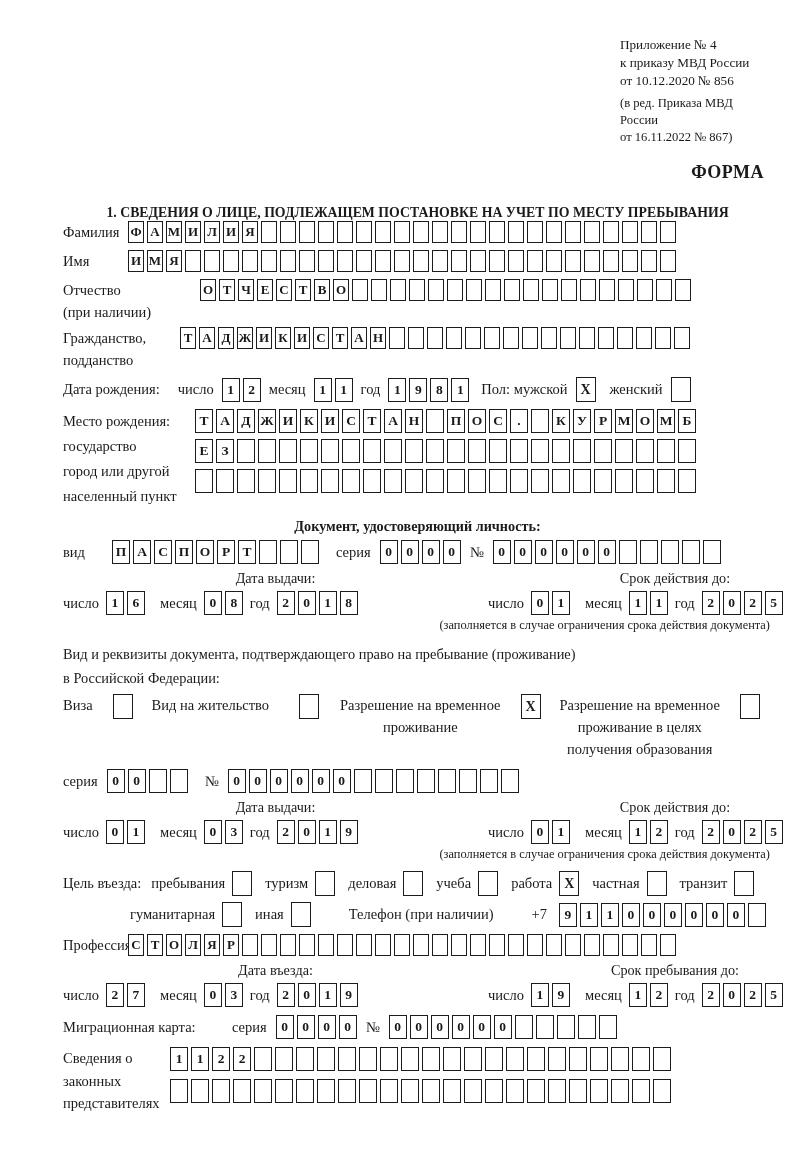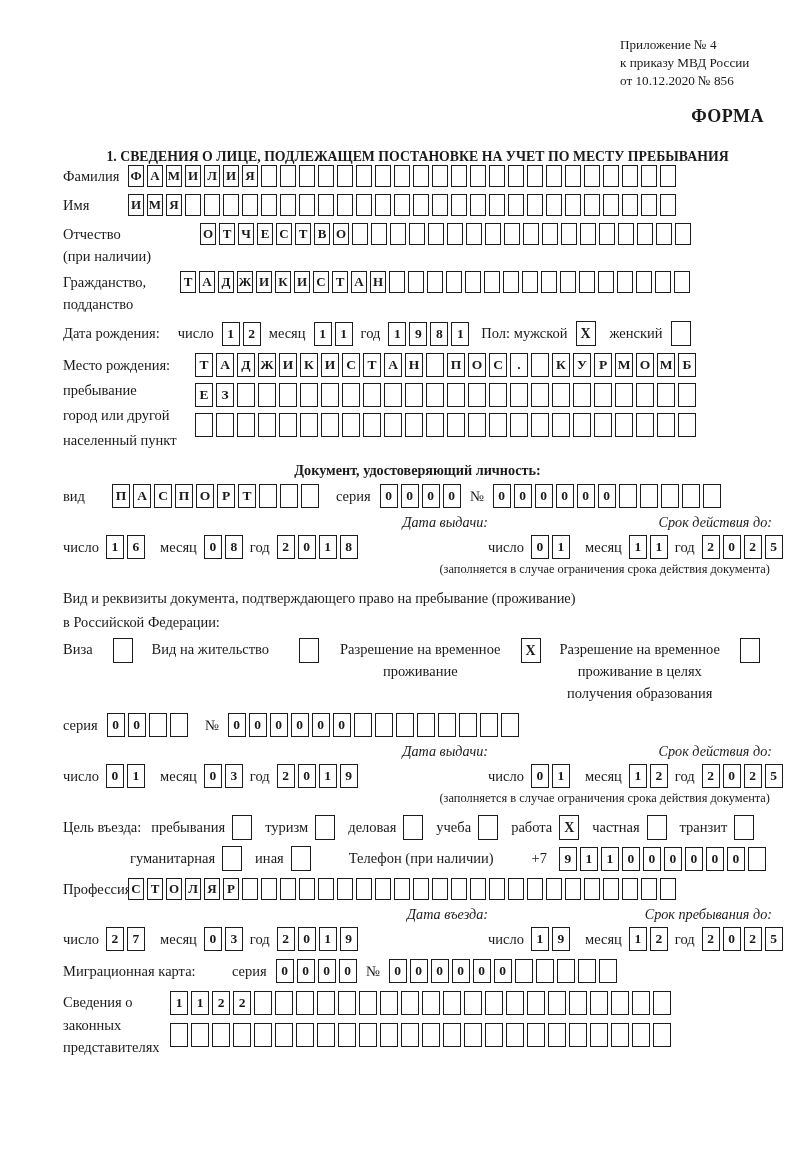--- a/index.html
+++ b/index.html
@@ -30,21 +30,21 @@
   .cells.lg .cell{width:18px;height:24px;font-size:13.5px;}
   .cbox{
     box-sizing:border-box;width:20px;height:25px;border:1.6px solid #1c1c1c;
     display:inline-flex;align-items:center;justify-content:center;
     font-size:14px;font-weight:bold;background:#fff;flex:0 0 auto;
   }
   .doc-head{text-align:center;font-weight:bold;margin-top:9px;font-size:14.2px;}
   .two-col{display:flex;margin-top:6px;}
   .col-l{flex:0 0 425px;}
   .col-r{flex:1 1 auto;}
-  .caption{text-align:right;font-size:14.2px;font-style:italic;}
+  .caption{text-align:center;font-size:14.2px;}
   .dgroup{display:flex;align-items:center;gap:7px;}
   .note{text-align:right;font-size:12.4px;margin-top:3px;padding-right:2px;}
   .intro{margin-top:9px;line-height:24px;font-size:14.4px;}
   .visa-row{display:flex;align-items:flex-start;margin-top:4px;gap:13px;}
   .visa-item{display:flex;align-items:flex-start;gap:20px;}
   .visa-text{text-align:center;line-height:22px;}
   .chk-item{display:flex;align-items:center;gap:7px;}
   .chklist{display:flex;align-items:center;gap:13px;}
   .legal{display:flex;align-items:flex-start;margin-top:8px;}
   .legal-labels{flex:0 0 107px;line-height:22.5px;}
@@ -53,20 +53,24 @@
 </head>
 <body>
 
 <div class="page">
 
   <div class="annex">
     <div>Приложение № 4</div>
     <div>к приказу МВД России</div>
     <div>от 10.12.2020 № 856</div>
   </div>
+  <div class="amend">
+    <div>(в ред. Приказа МВД России</div>
+    <div>от 16.11.2022 № 867)</div>
+  </div>
   <div class="forma">ФОРМА</div>
 
 
   <div class="sec-head">1. СВЕДЕНИЯ О ЛИЦЕ, ПОДЛЕЖАЩЕМ ПОСТАНОВКЕ НА УЧЕТ ПО МЕСТУ ПРЕБЫВАНИЯ</div>
 
   <div class="row" style="margin-top:0;">
     <span class="lblcol" style="width:65px;">Фамилия</span>
     <span class="cells">
         <span class="cell">Ф</span>
         <span class="cell">А</span>
@@ -227,21 +231,21 @@
       </span>
     <span class="lbl" style="margin-left:4px;">Пол: мужской</span>
     <span class="cbox">X</span>
     <span class="lbl" style="margin-left:6px;">женский</span>
     <span class="cbox"></span>
   </div>
 
   <div class="row top" style="margin-top:7px;">
     <span class="lblcol" style="width:132px;line-height:25px;">
       <div>Место рождения:</div>
-      <div>пребывание</div>
+      <div>государство</div>
       <div>город или другой</div>
       <div>населенный пункт</div>
     </span>
     <span>
       <div class="cells lg" style="margin-bottom:6px;display:flex;">
           <span class="cell">Т</span>
           <span class="cell">А</span>
           <span class="cell">Д</span>
           <span class="cell">Ж</span>
           <span class="cell">И</span>

